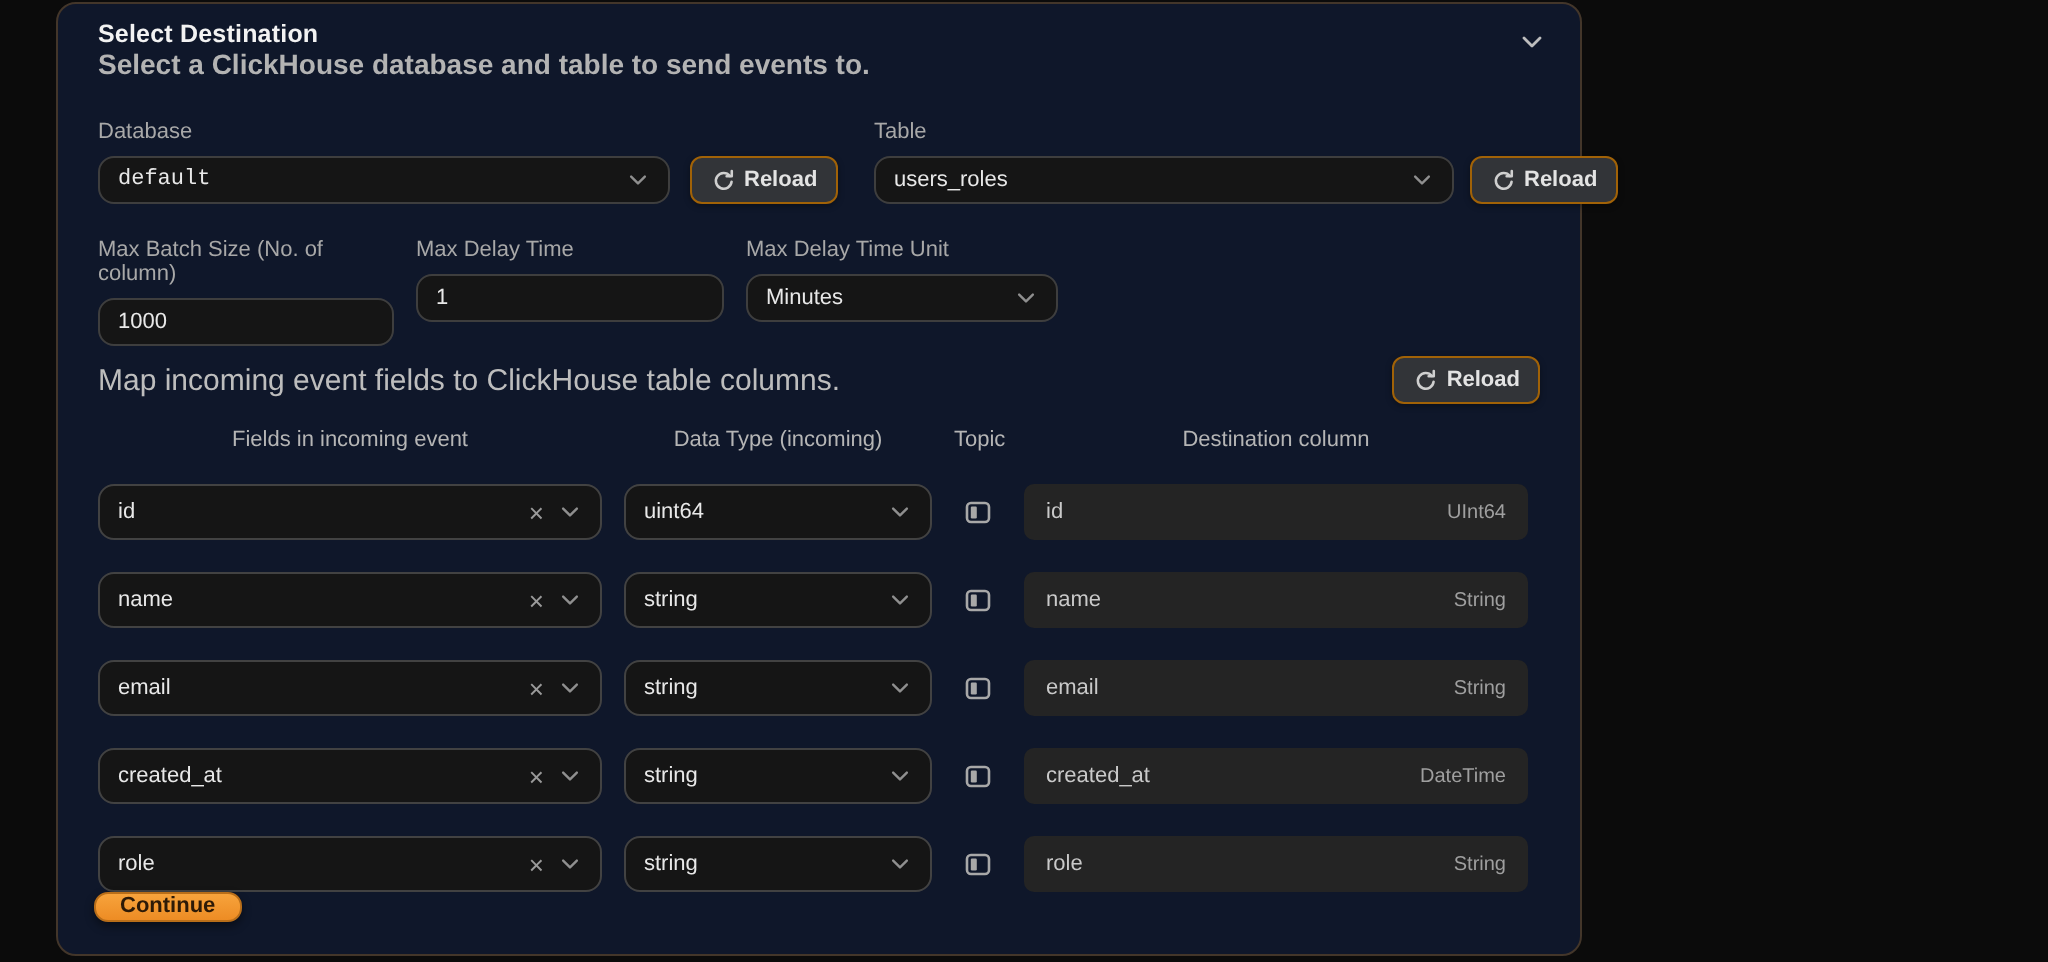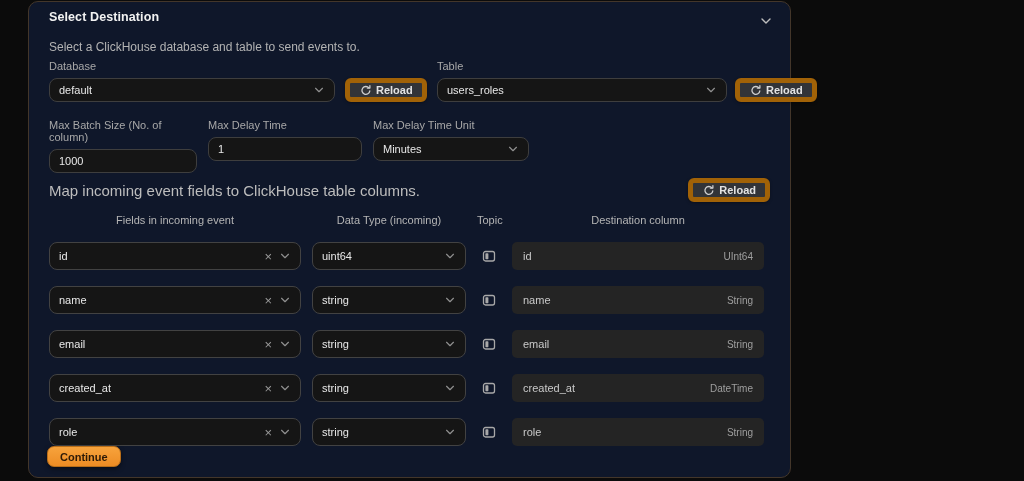--- a/index.html
+++ b/index.html
@@ -10,50 +10,50 @@
     color:#e6e6e6;
     position:relative;
   }
   .panel {
     position:absolute; left:28px; top:1px; width:763px; height:477px;
     background:#0f172a; border:1px solid #43362a; border-radius:10px;
   }
   
   .panel-header { position:absolute; left:20px; top:8px; right:44px; }
   .panel-title { font-size:12.5px; font-weight:700; color:#f2f2f2; letter-spacing:.1px; }
-  .panel-subtitle { margin-top:16px; font-size:12px; color:#b3b3b3; }
+  .panel-subtitle { margin-top:0; font-size:14px; color:#b3b3b3;font-weight:bold; }
   .collapse-btn { position:absolute; top:9px; right:14px; width:20px; height:20px;
     display:flex; align-items:center; justify-content:center; cursor:pointer; color:#bdbdbd; }
 
   
   .field-label { font-size:11px; color:#a8a8a8; margin-bottom:6px; display:block; }
 
   
   .select, .text-input {
     height:24px; background:#151515; border:1px solid #3e3e3e; border-radius:8px;
     display:flex; align-items:center; padding:0 9px; font-size:11px; color:#e8e8e8;
   }
   .select { justify-content:space-between; cursor:pointer; }
   .select .sel-text { overflow:hidden; white-space:nowrap; }
   .chev { color:#8f8f8f; flex:0 0 auto; }
   input.text-input { width:100%; outline:none; }
 
   
   .reload-btn {
-    height:24px; padding:0 9px; background:#323438; border:5px solid #a16207;
+    height:24px; padding:0 9px; background:#323438; border:1px solid #a16207;
     border-radius:6px; display:inline-flex; align-items:center; gap:5px;
     font-size:11px; font-weight:700; color:#e3e3e3; cursor:pointer;
     box-shadow:0 1px 3px rgba(0,0,0,.35);
   }
   .reload-btn svg { color:#cfcfcf; }
 
   
   .db-group { position:absolute; left:20px; top:58px; }
   .db-line { display:flex; align-items:center; }
-  .db-select { width:286px; }
+  .db-select { width:286px;font-family:Liberation Mono, monospace; }
   .db-line .reload-btn { margin-left:10px; }
   .table-group { position:absolute; left:408px; top:58px; }
   .table-select { width:290px;gap:17px; }
   .table-group .reload-btn { margin-left:8px; }
 
   
   .batch-1 { position:absolute; left:20px; top:117px; width:148px; }
   .batch-2 { position:absolute; left:179px; top:117px; width:154px; }
   .batch-3 { position:absolute; left:344px; top:117px; width:156px; }
 
@@ -77,24 +77,24 @@
   .clear-x { color:#9a9a9a; font-size:13px; line-height:1; cursor:pointer; }
   .topic-cell { display:flex; align-items:center; justify-content:center; color:#a8a8a8; }
   .dest-box {
     height:28px; background:#242424; border-radius:5px; display:flex; align-items:center;
     justify-content:space-between; padding:0 11px; font-size:11px; color:#c9c9c9;
   }
   .dest-type { font-size:10px; color:#9f9f9f; }
 
   
   .continue-btn {
-    position:absolute; left:18px; top:444px; height:21px; padding:0 12px;
+    position:absolute; left:18px; top:444px; height:15px; padding:0 12px;
     background:linear-gradient(#f7a33c,#ed8c24); border:1px solid #b96e19;
     border-radius:7px; font-size:11px; font-weight:700; color:#2d1a07;
-    display:inline-flex; align-items:center; cursor:pointer;
+    display:inline-flex; align-items:flex-start; cursor:pointer;
     box-shadow:0 2px 5px rgba(0,0,0,.45);
     font-family:"Liberation Sans","DejaVu Sans",sans-serif;
   }
 </style>
 </head>
 <body>
 
 <svg width="0" height="0" style="position:absolute">
   <defs>
     <g id="ico-chev">

